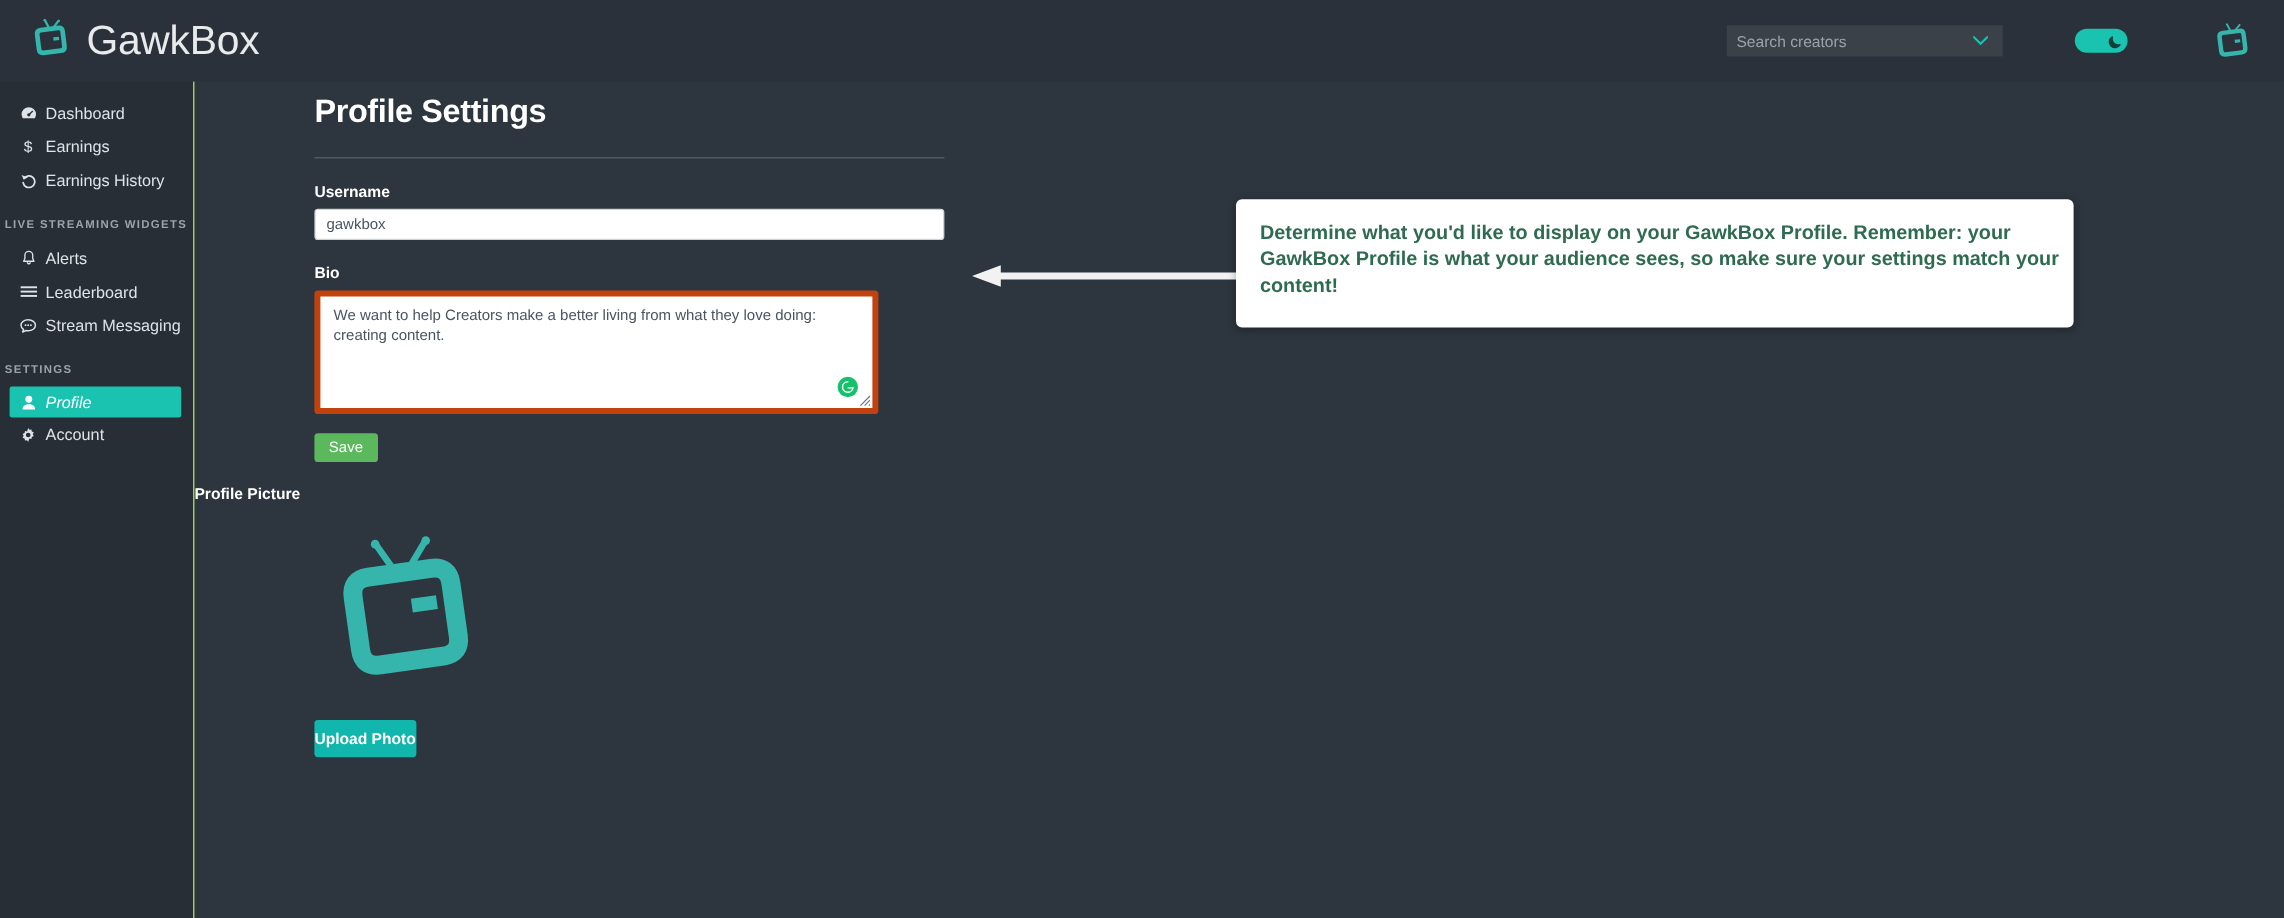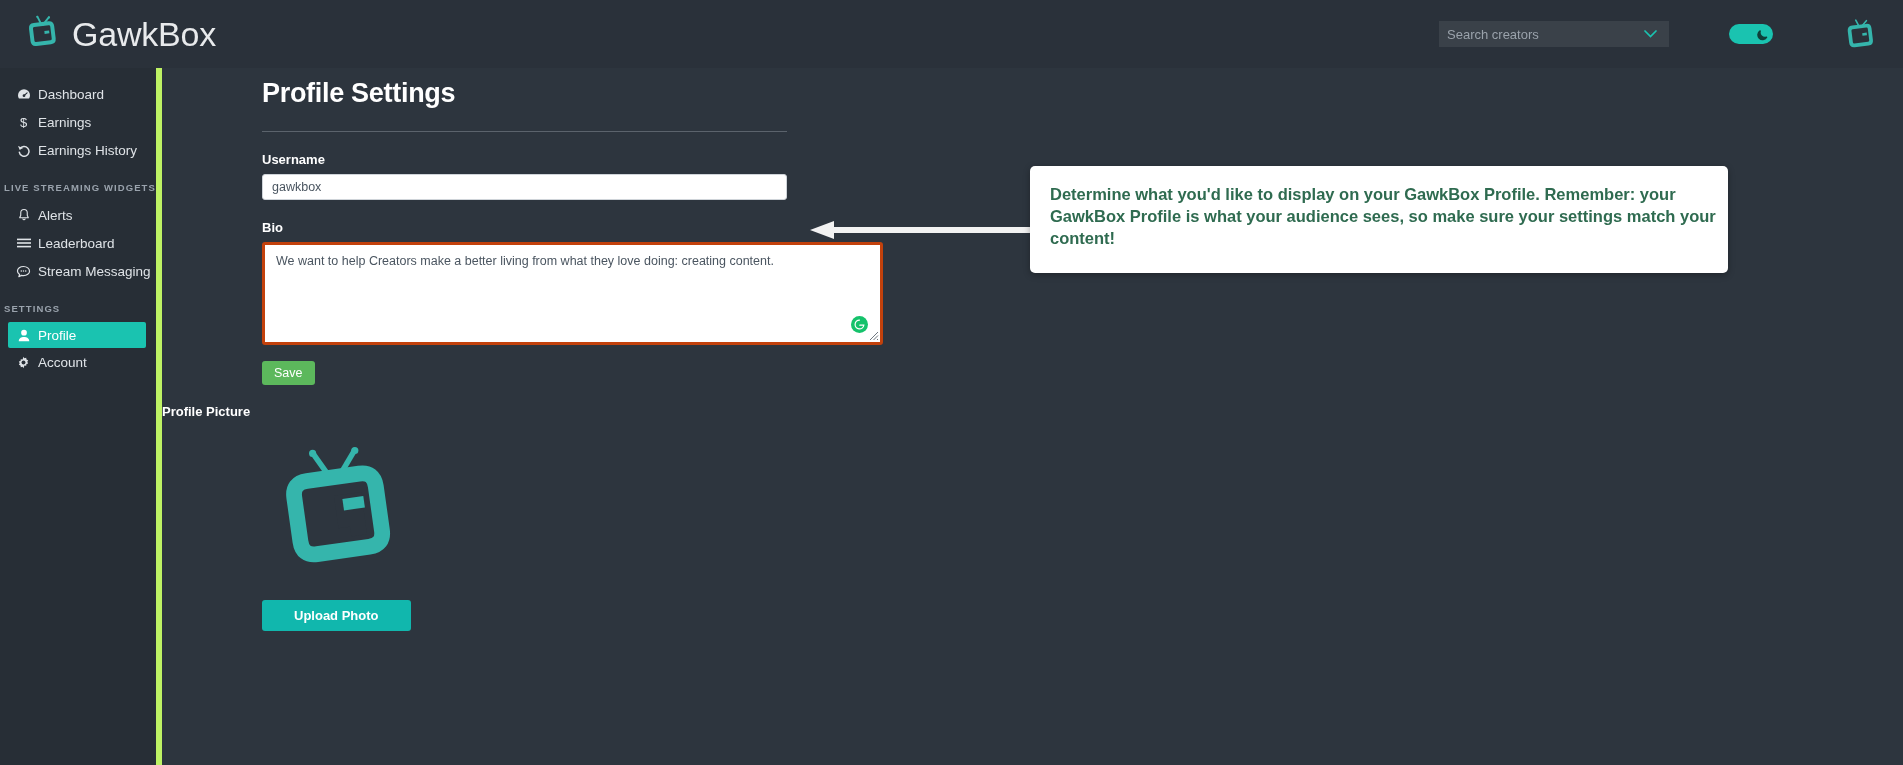--- a/index.html
+++ b/index.html
@@ -54,41 +54,42 @@
     padding-right: 4px;
   }
   .toggle .moon { line-height: 0; }
   .header-logo { margin-left: 54px; margin-right: 26px; line-height: 0; }
 
   
   .sidebar {
     position: absolute; top: 68px; left: 0;
     width: 162px; height: 697px;
     background: #272e36;
-    border-right: 6px solid #bef264;
+    border-right: 1px solid #bef264;
     padding-top: 12px;
   }
   .nav-item {
     display: flex; align-items: center;
     height: 28px; padding-left: 16px;
     color: #dfe3e7; font-size: 13.5px;
     gap: 7px; margin-bottom: 0px;
     cursor: pointer;
   }
   .nav-item .ico {
     width: 15px; display: inline-flex;
     align-items: center; justify-content: center;
     font-size: 13px; line-height: 1;
   }
   .nav-item.active {
     background: #1ac3b0; color: #ffffff;
     margin: 0 10px 0 8px;
     padding-left: 8px;
     border-radius: 2px;
     height: 26px;
+    font-style: italic;
   }
   .nav-section {
     color: #9aa3ad; font-size: 9.5px;
     letter-spacing: 1.1px; font-weight: 700;
     padding-left: 4px; margin-top: 18px; margin-bottom: 8px;
     text-transform: uppercase;
   }
 
   
   .main {
@@ -113,22 +114,22 @@
     width: 525px; height: 26px;
     background: #ffffff; border: 1px solid #cfd4d9;
     border-radius: 3px;
     display: flex; align-items: center;
     padding: 0 9px;
     color: #4a5560; font-size: 12.5px;
   }
   .bio-wrap {
     position: relative;
     margin-left: 100px; margin-top: 7px;
-    width: 621px; height: 103px;
-    background: #ffffff; border: 3px solid #c2410c;
+    width: 470px; height: 103px;
+    background: #ffffff; border: 5px solid #c2410c;
     border-radius: 3px;
   }
   .bio-text {
     padding: 9px 11px;
     color: #4a5560; font-size: 12.5px; line-height: 1.25;
     white-space: pre-wrap;
   }
   .grammarly {
     position: absolute; right: 12px; bottom: 9px;
     width: 17px; height: 17px; border-radius: 50%;
@@ -152,21 +153,21 @@
   }
   .avatar {
     margin-left: 108px; margin-top: 18px;
     width: 135px; height: 135px;
   }
   .btn-upload {
     margin-left: 100px; margin-top: 28px;
     background: #11b7ad; color: #ffffff;
     border: none; border-radius: 3px;
     font-size: 13px; font-weight: 700; font-family: inherit;
-    padding: 8px 32px; cursor: pointer;
+    padding: 8px 0; cursor: pointer;
   }
 
   
   .callout {
     position: absolute;
     left: 1030px; top: 166px;
     width: 698px; min-height: 107px;
     background: #ffffff;
     border-radius: 5px;
     box-shadow: 0 2px 7px rgba(0,0,0,0.30);

